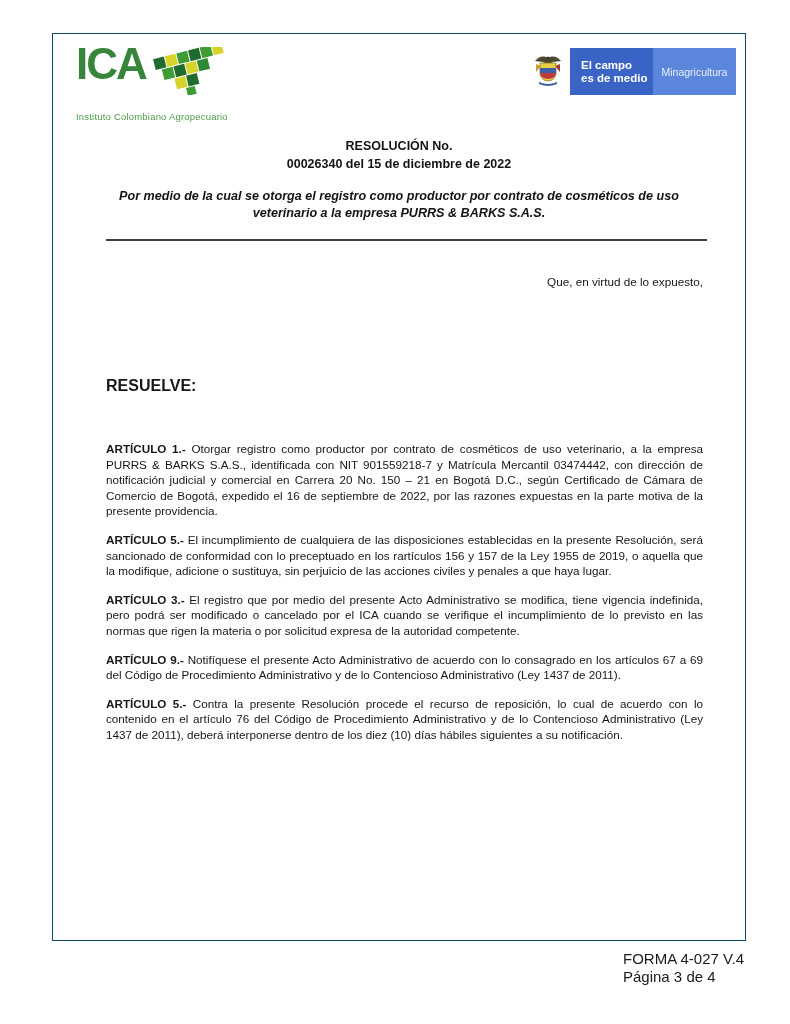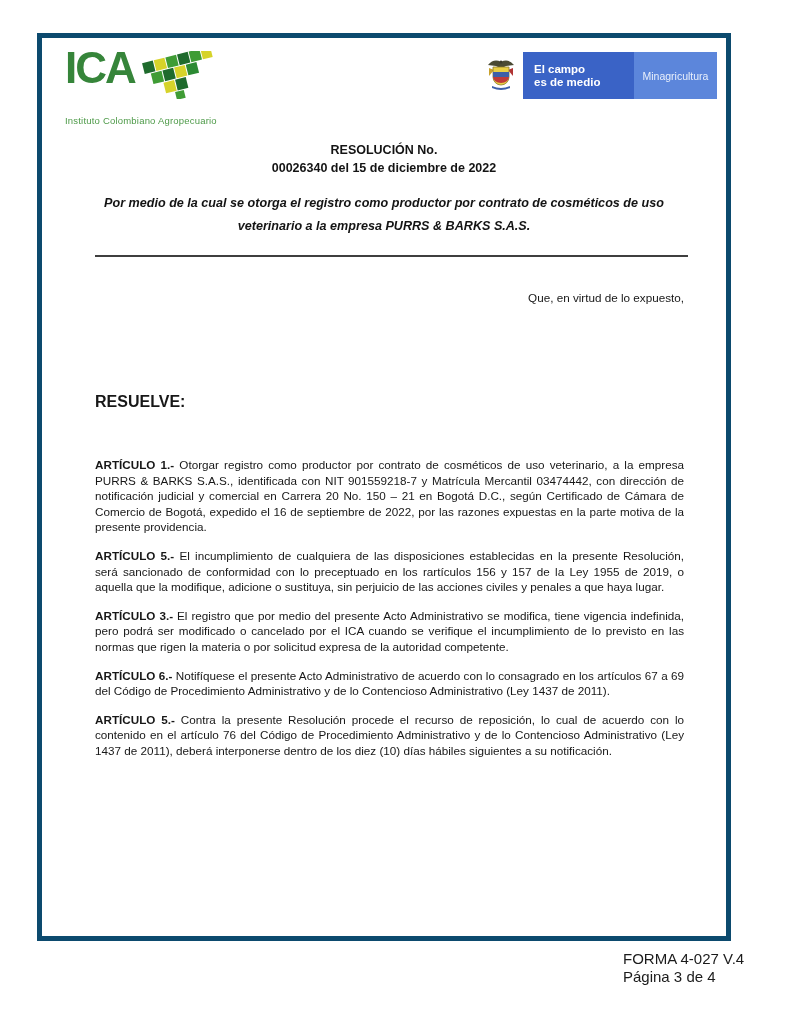--- a/index.html
+++ b/index.html
@@ -1,40 +1,40 @@
 <!DOCTYPE html>
 <html lang="es"><head>
 <meta charset="utf-8">
 <style>
   * { margin:0; padding:0; box-sizing:border-box; }
   html,body { width:790px; height:1024px; background:#ffffff; font-family:"Liberation Sans","DejaVu Sans",sans-serif; }
   .canvas { position:relative; width:790px; height:1024px; background:#fff; overflow:hidden; }
 
   .page-frame {
-    position:absolute; left:37px; top:33px; width:694px; height:908px;
-    border:5px solid #0c4a6e; background:#fff;
+    position:absolute; left:52px; top:33px; width:694px; height:908px;
+    border:1px solid #0c4a6e; background:#fff;
   }
 
   
   .header { display:flex; justify-content:space-between; align-items:flex-start; padding:11px 9px 0 23px; }
 
   .ica-logo { display:flex; flex-direction:column; }
   .ica-top { display:flex; align-items:flex-start; }
   .ica-word { color:#36853a; font-weight:bold; font-size:44px; line-height:38px; letter-spacing:-2px; }
   .ica-mark { margin-left:2px; margin-top:2px; }
   .ica-sub { color:#4d9a48; font-size:9.5px; margin-top:16px; letter-spacing:0.2px; }
 
   .gov-logo { display:flex; height:47px; margin-top:3px; }
   .coat-box { width:44px; background:#ffffff; display:flex; align-items:center; justify-content:center; }
-  .slogan-box { width:111px; background:#3a63c6; color:#fff; font-weight:bold; font-size:11.5px; line-height:12.5px; display:flex; flex-direction:column; justify-content:center; padding-left:11px; }
+  .slogan-box { width:83px; background:#3a63c6; color:#fff; font-weight:bold; font-size:11.5px; line-height:12.5px; display:flex; flex-direction:column; justify-content:center; padding-left:11px; }
   .ministry-box { width:83px; background:#5c86db; color:#e8effb; font-size:10.5px; display:flex; align-items:center; justify-content:center; }
 
   
   .res-title { margin-top:15px; text-align:center; font-weight:bold; font-size:12.5px; line-height:18px; color:#141414; }
-  .subject { margin-top:15px; padding:0 36px; text-align:center; font-weight:bold; font-style:italic; font-size:12.6px; line-height:23px; color:#141414; }
+  .subject { margin-top:15px; padding:0 36px; text-align:center; font-weight:bold; font-style:italic; font-size:12.6px; line-height:17px; color:#141414; }
   .subject-rule { margin:17px 38px 0 53px; border-top:2px solid #3f3f3f; }
 
   
   .doc-body { margin:0 42px 0 53px; color:#171717; font-size:11.7px; }
   .intro { margin-top:33px; padding-left:18px; line-height:15px;text-align:right; }
   .resolve { margin-top:88px; text-align:left; font-weight:bold; font-size:16px; }
   .articles { margin-top:46px; }
   .article { text-align:justify; line-height:15.6px; margin-bottom:13px; }
   .art-label { font-weight:bold; }
 
@@ -116,21 +116,21 @@
         </p>
         <p class="article">
           <span class="art-label">ARTÍCULO 5.-</span>
           <span>El incumplimiento de cualquiera de las disposiciones establecidas en la presente Resolución, será sancionado de conformidad con lo preceptuado en los rartículos 156 y 157 de la Ley 1955 de 2019, o aquella que la modifique, adicione o sustituya, sin perjuicio de las acciones civiles y penales a que haya lugar.</span>
         </p>
         <p class="article">
           <span class="art-label">ARTÍCULO 3.-</span>
           <span>El registro que por medio del presente Acto Administrativo se modifica, tiene vigencia indefinida, pero podrá ser modificado o cancelado por el ICA cuando se verifique el incumplimiento de lo previsto en las normas que rigen la materia o por solicitud expresa de la autoridad competente.</span>
         </p>
         <p class="article">
-          <span class="art-label">ARTÍCULO 6.-</span>
+          <span class="art-label">ARTÍCULO 9.-</span>
           <span>Notifíquese el presente Acto Administrativo de acuerdo con lo consagrado en los artículos 67 a 69 del Código de Procedimiento Administrativo y de lo Contencioso Administrativo (Ley 1437 de 2011).</span>
         </p>
         <p class="article">
           <span class="art-label">ARTÍCULO 5.-</span>
           <span>Contra la presente Resolución procede el recurso de reposición, lo cual de acuerdo con lo contenido en el artículo 76 del Código de Procedimiento Administrativo y de lo Contencioso Administrativo (Ley 1437 de 2011), deberá interponerse dentro de los diez (10) días hábiles siguientes a su notificación.</span>
         </p>
       </div>
     </div>
   </div>
 

